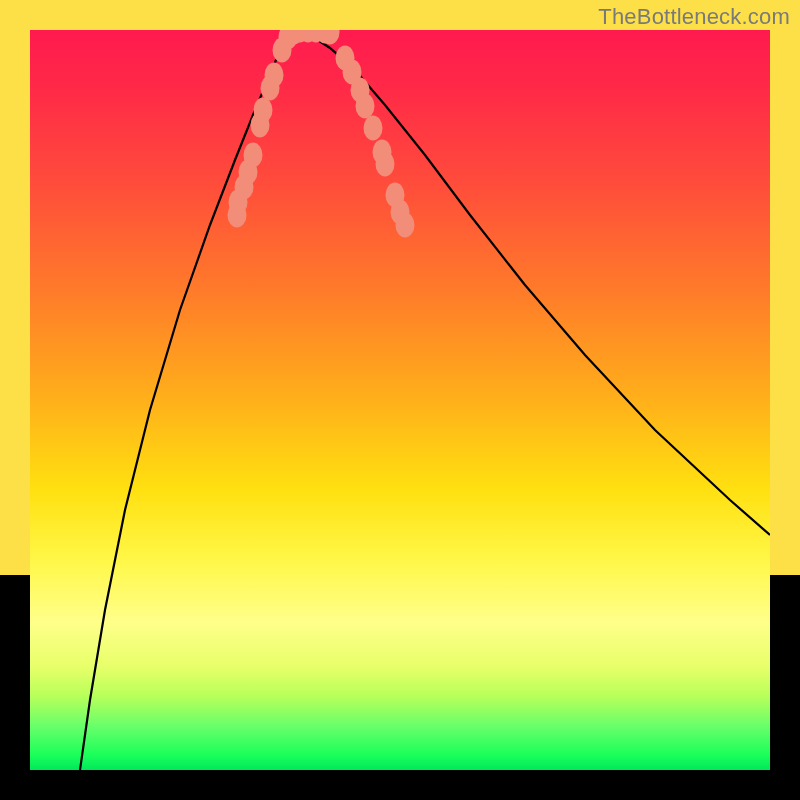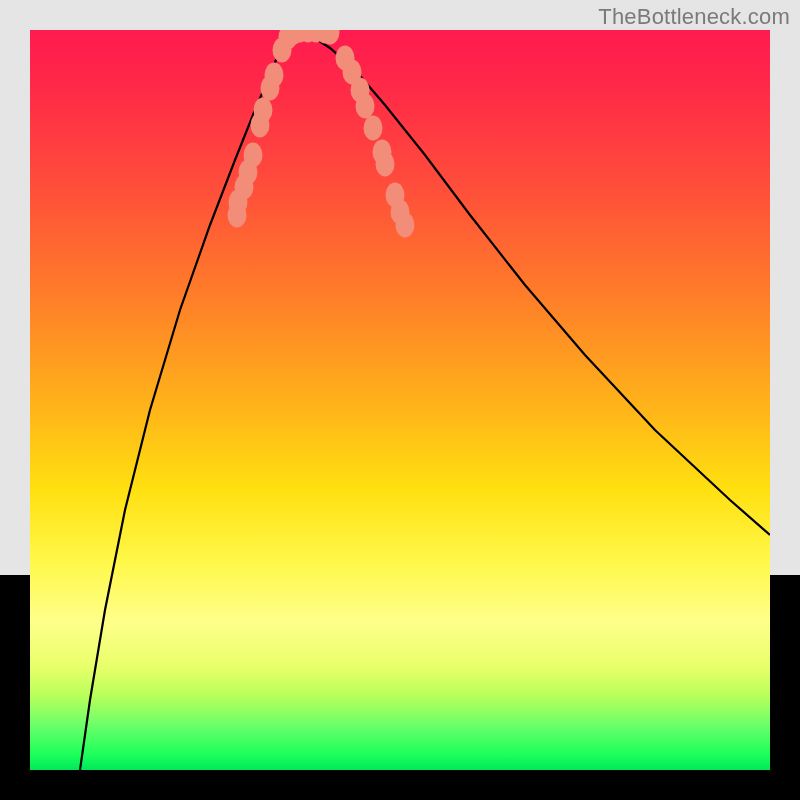--- a/index.html
+++ b/index.html
@@ -10,21 +10,21 @@
     overflow: hidden;
     background: #000;
     font-family: Arial, Helvetica, sans-serif;
   }
   .frame {
     position: absolute;
     left: 0;
     top: 0;
     width: 800px;
     height: 575px;
-    background: #e5e5e5;
+    background: #fde047;
   }
   .plot {
     position: absolute;
     left: 30px;
     top: 30px;
     width: 740px;
     height: 740px;
     
     background: linear-gradient(to bottom,
       #ff1a4f 0%,

